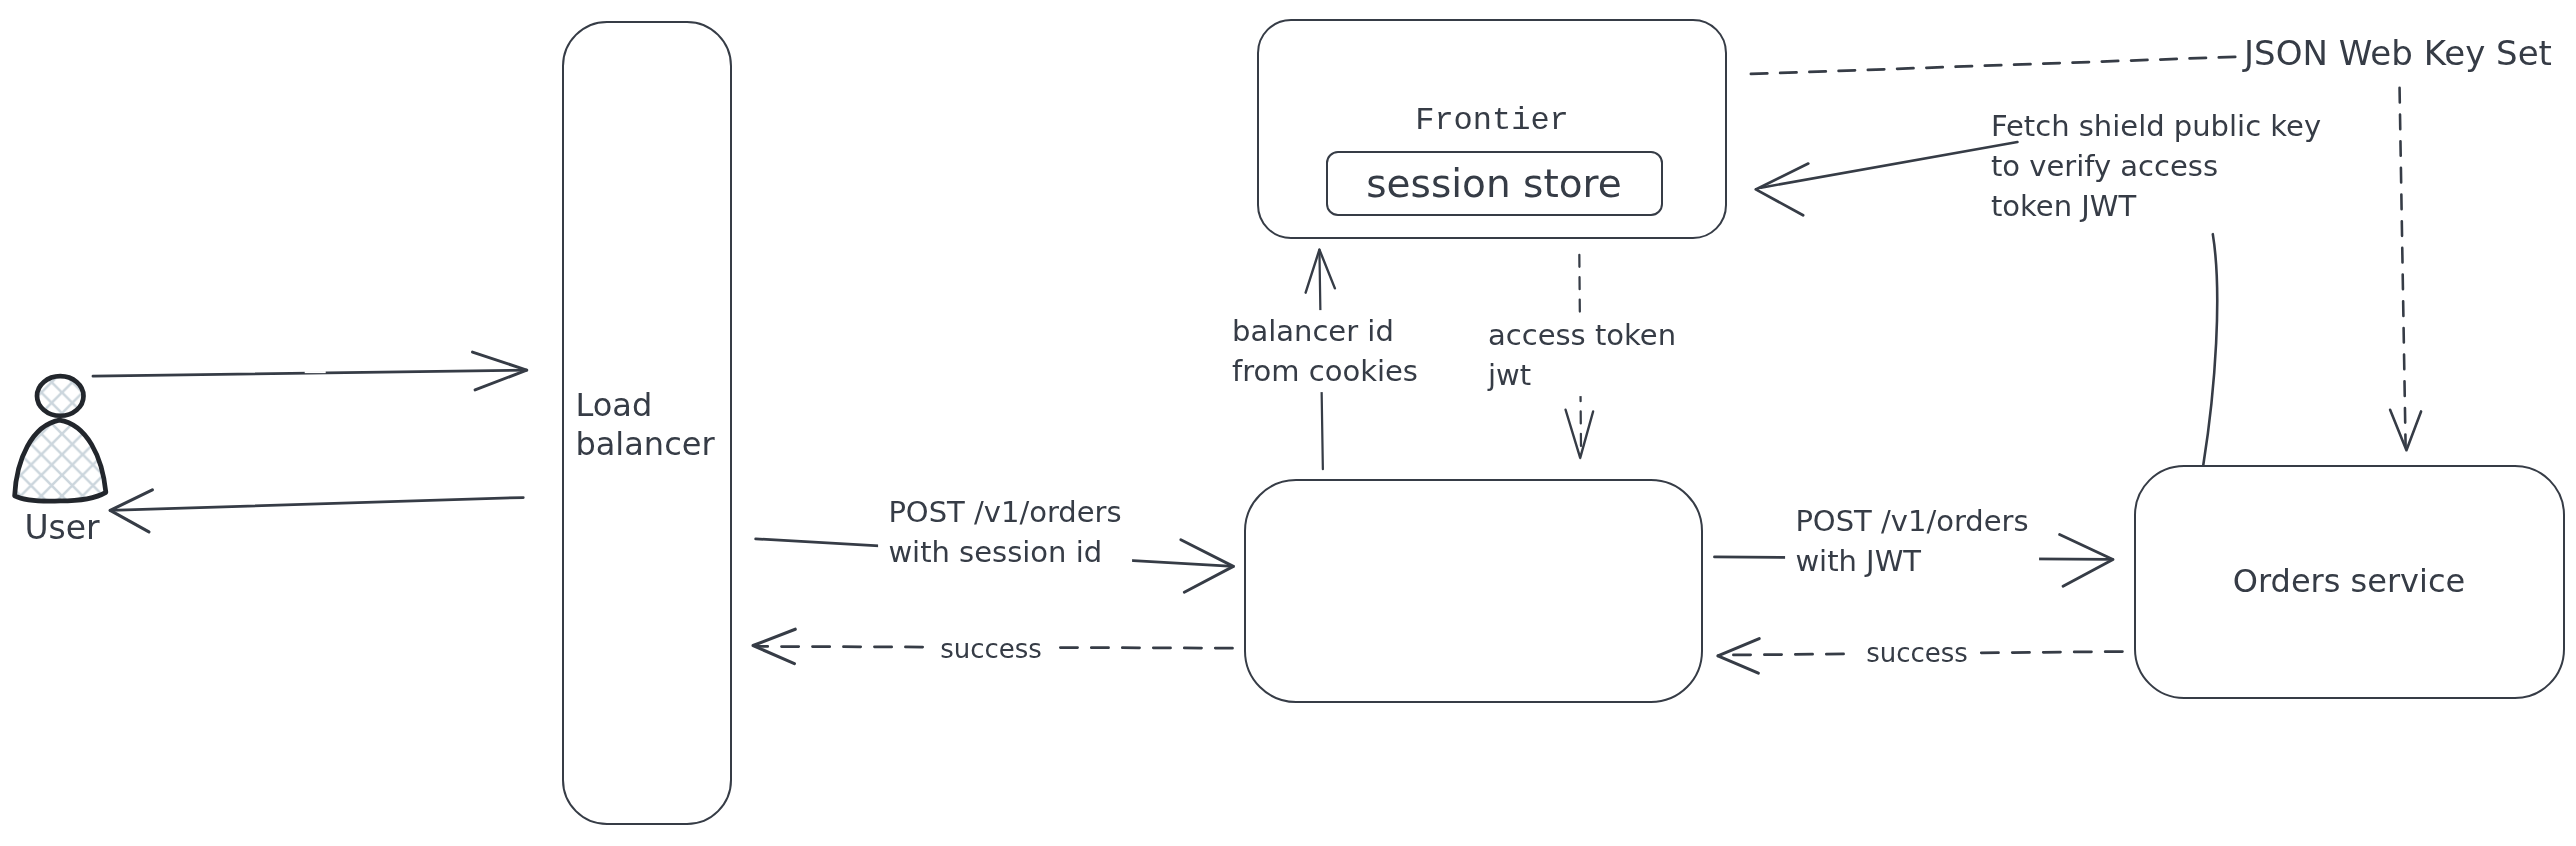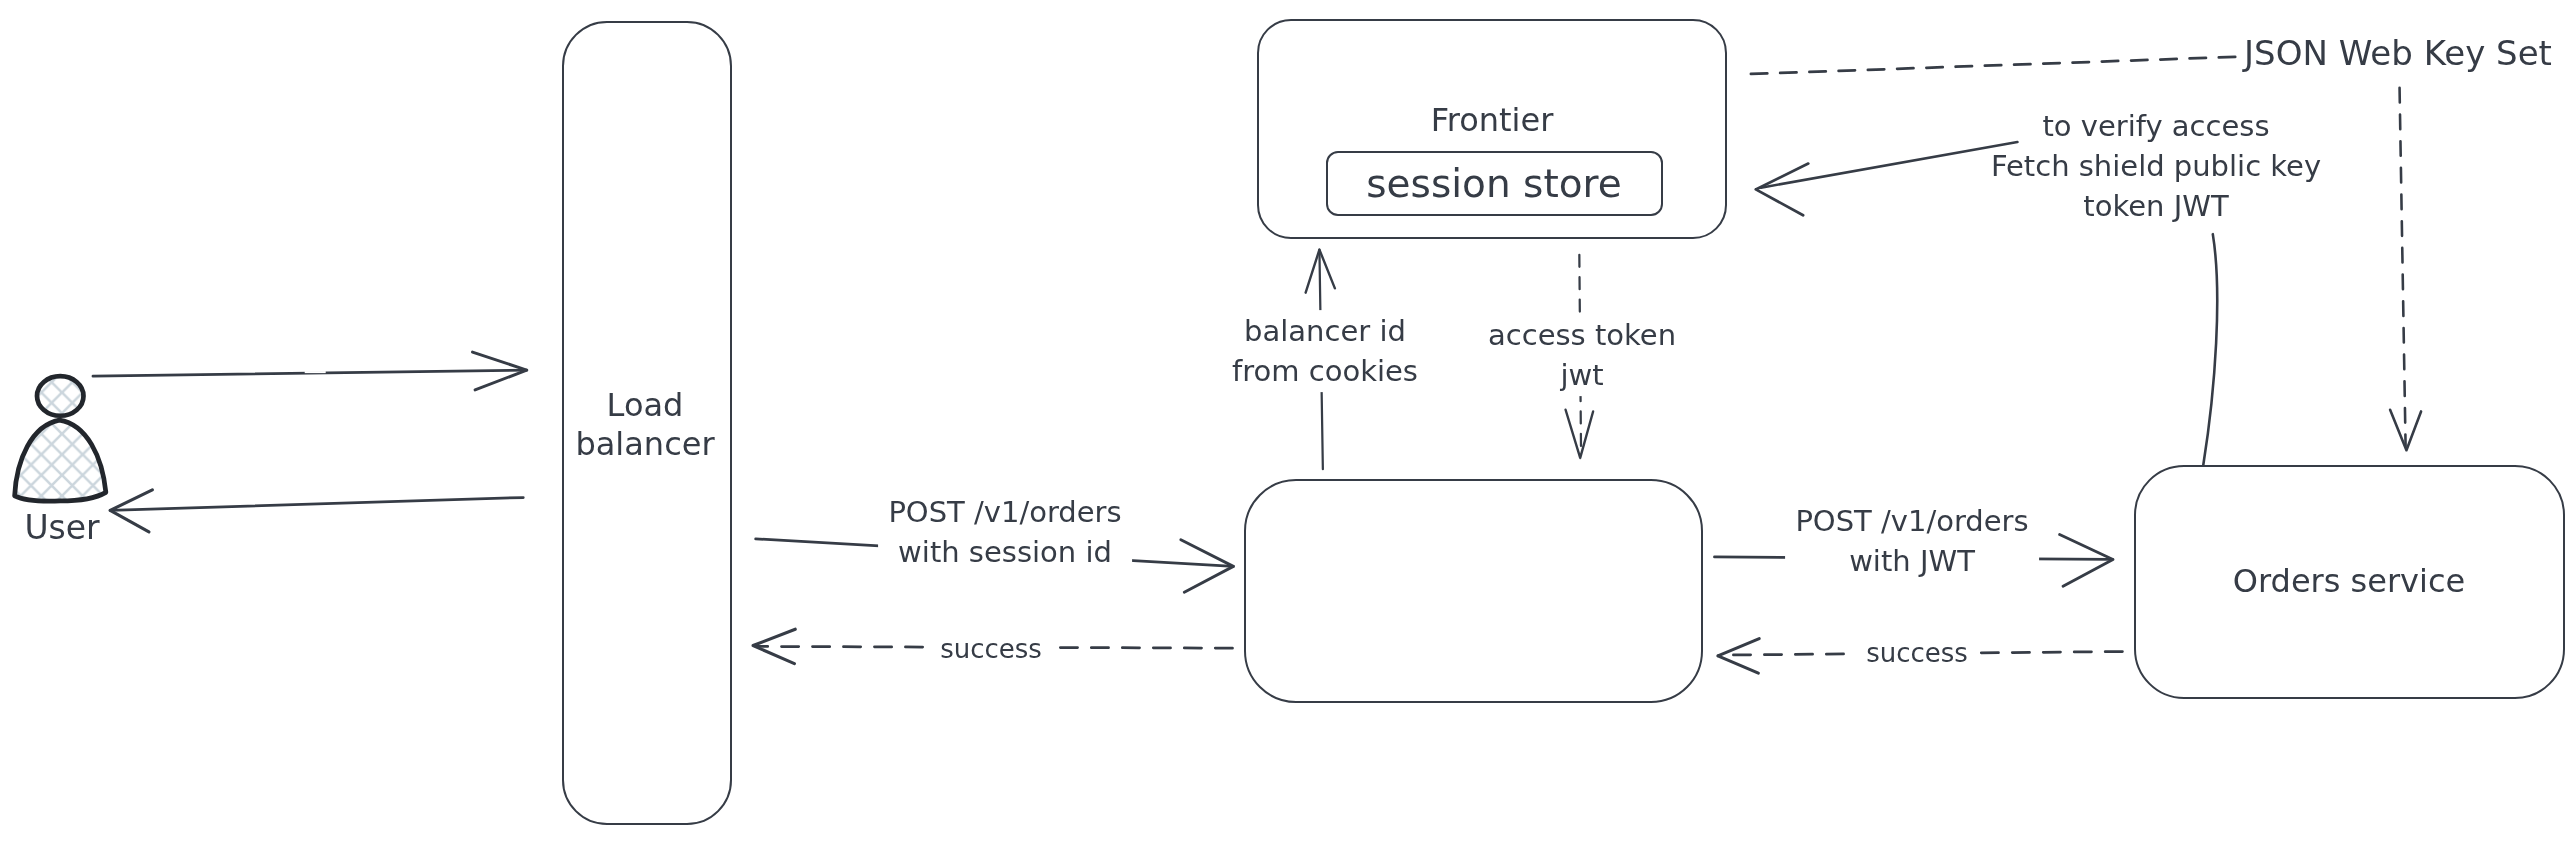--- a/index.html
+++ b/index.html
@@ -6,21 +6,21 @@
   #stage{
     position:relative;width:2576px;height:847px;background:#ffffff;overflow:hidden;
     font-family:"DejaVu Sans", sans-serif;color:#363c46;
   }
   #wires{position:absolute;left:0;top:0;z-index:1;}
   .node{
     position:absolute;box-sizing:border-box;background:#fff;
     border:2.6px solid #363c46;z-index:2;
   }
   .lbl{
-    position:absolute;transform:translate(-50%,-50%);text-align:center;
+    position:absolute;transform:translate(-50%,-50%);
     font-size:29px;line-height:40px;white-space:nowrap;z-index:3;color:#363c46;
   }
   .bg{background:#ffffff;padding:0.9px 10.3px;}
   .f33{font-size:26px;}
   .f36{font-size:39px;}
   .f37{font-size:32px;line-height:39px;}
   .f38{font-size:33px;}
   .f40{font-size:34px;}
 </style>
 </head>
@@ -107,21 +107,21 @@
 
   <div class="node" style="left:2134px;top:465px;width:431px;height:234px;border-radius:50px;"></div>
 
   <div class="lbl f38" style="left:62px;top:528px;">User</div>
 
   <div class="lbl f37" style="left:645px;top:425px;">
     <div>Load</div>
     <div>balancer</div>
   </div>
 
-  <div class="lbl f37" style="left:1492px;top:120px;">Frontier</div>
+  <div class="lbl f37" style="left:1492px;top:120px;font-family:Liberation Mono, monospace;">Frontier</div>
 
   <div class="lbl f36" style="left:1494px;top:184px;">session store</div>
 
 
   <div class="lbl f37" style="left:2349px;top:581px;">Orders service</div>
 
   <div class="lbl bg" style="left:315px;top:372px;">
   </div>
 
   <div class="lbl bg" style="left:1005px;top:532px;">
@@ -142,21 +142,21 @@
   </div>
 
   <div class="lbl bg" style="left:1912px;top:541px;">
     <div>POST /v1/orders</div>
     <div>with JWT</div>
   </div>
 
   <div class="lbl bg f33" style="left:1917px;top:653px;">success</div>
 
   <div class="lbl" style="left:2156px;top:166px;">
+    <div>Fetch shield public key</div>
     <div>to verify access</div>
-    <div>Fetch shield public key</div>
     <div>token JWT</div>
   </div>
 
   <div class="lbl f40" style="left:2398px;top:53px;">JSON Web Key Set</div>
 
 </div>
 
 
 </body></html>

